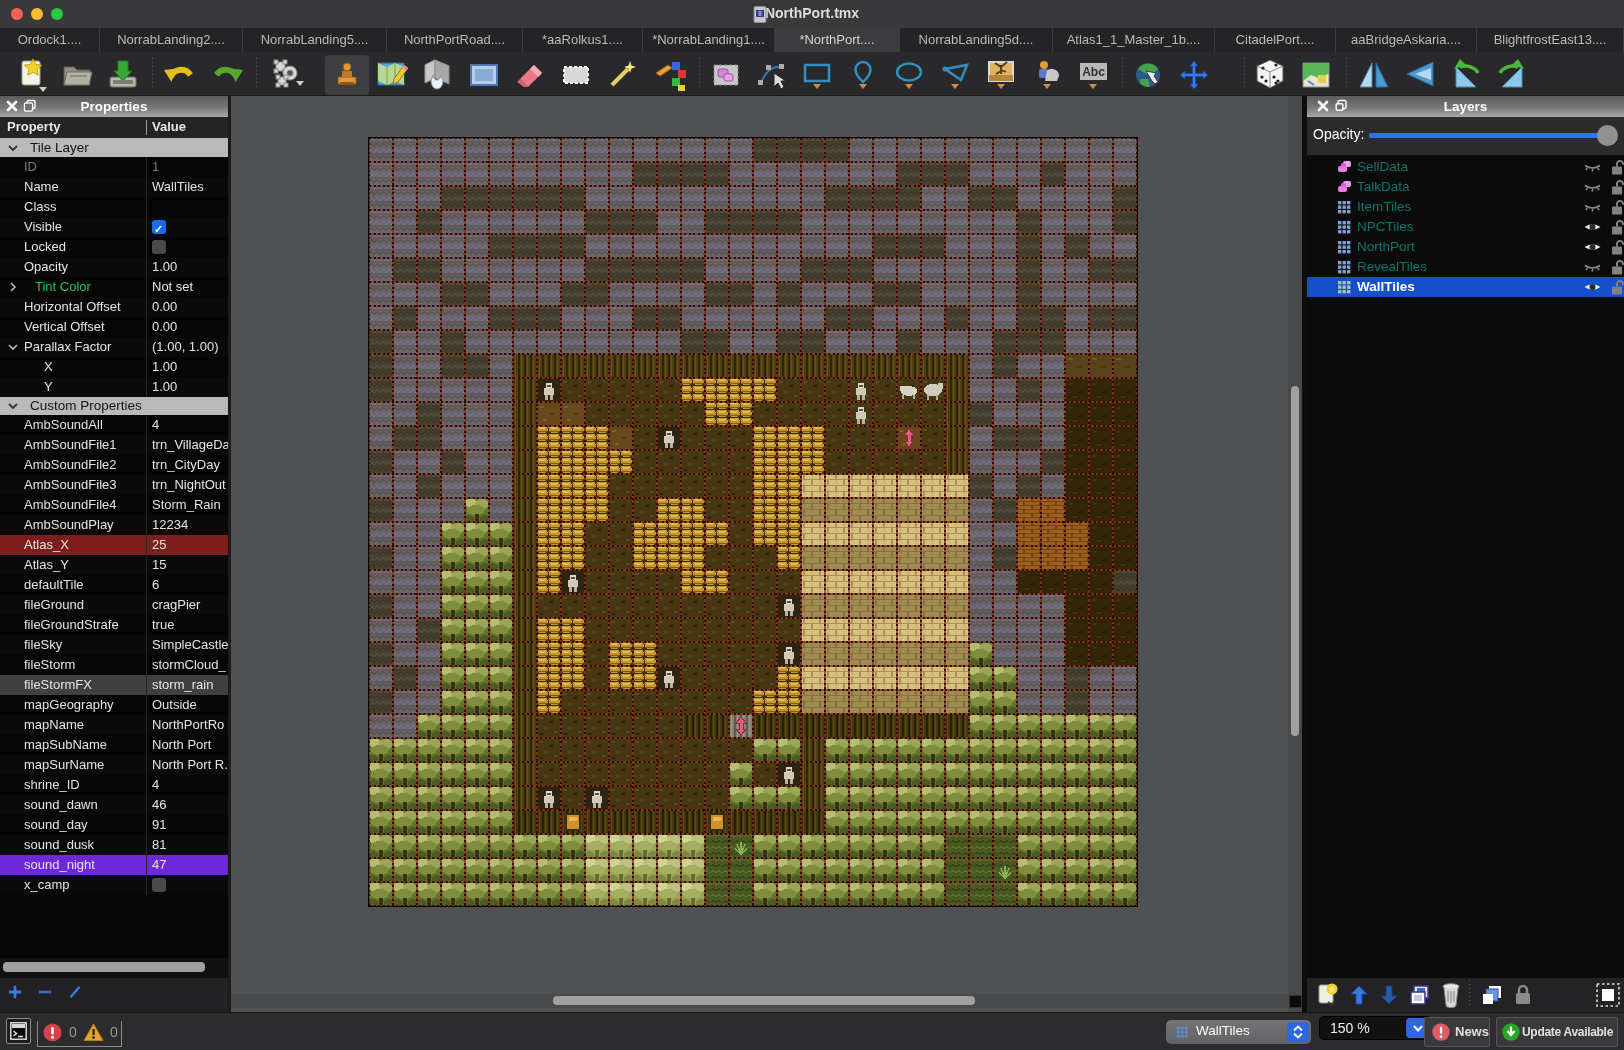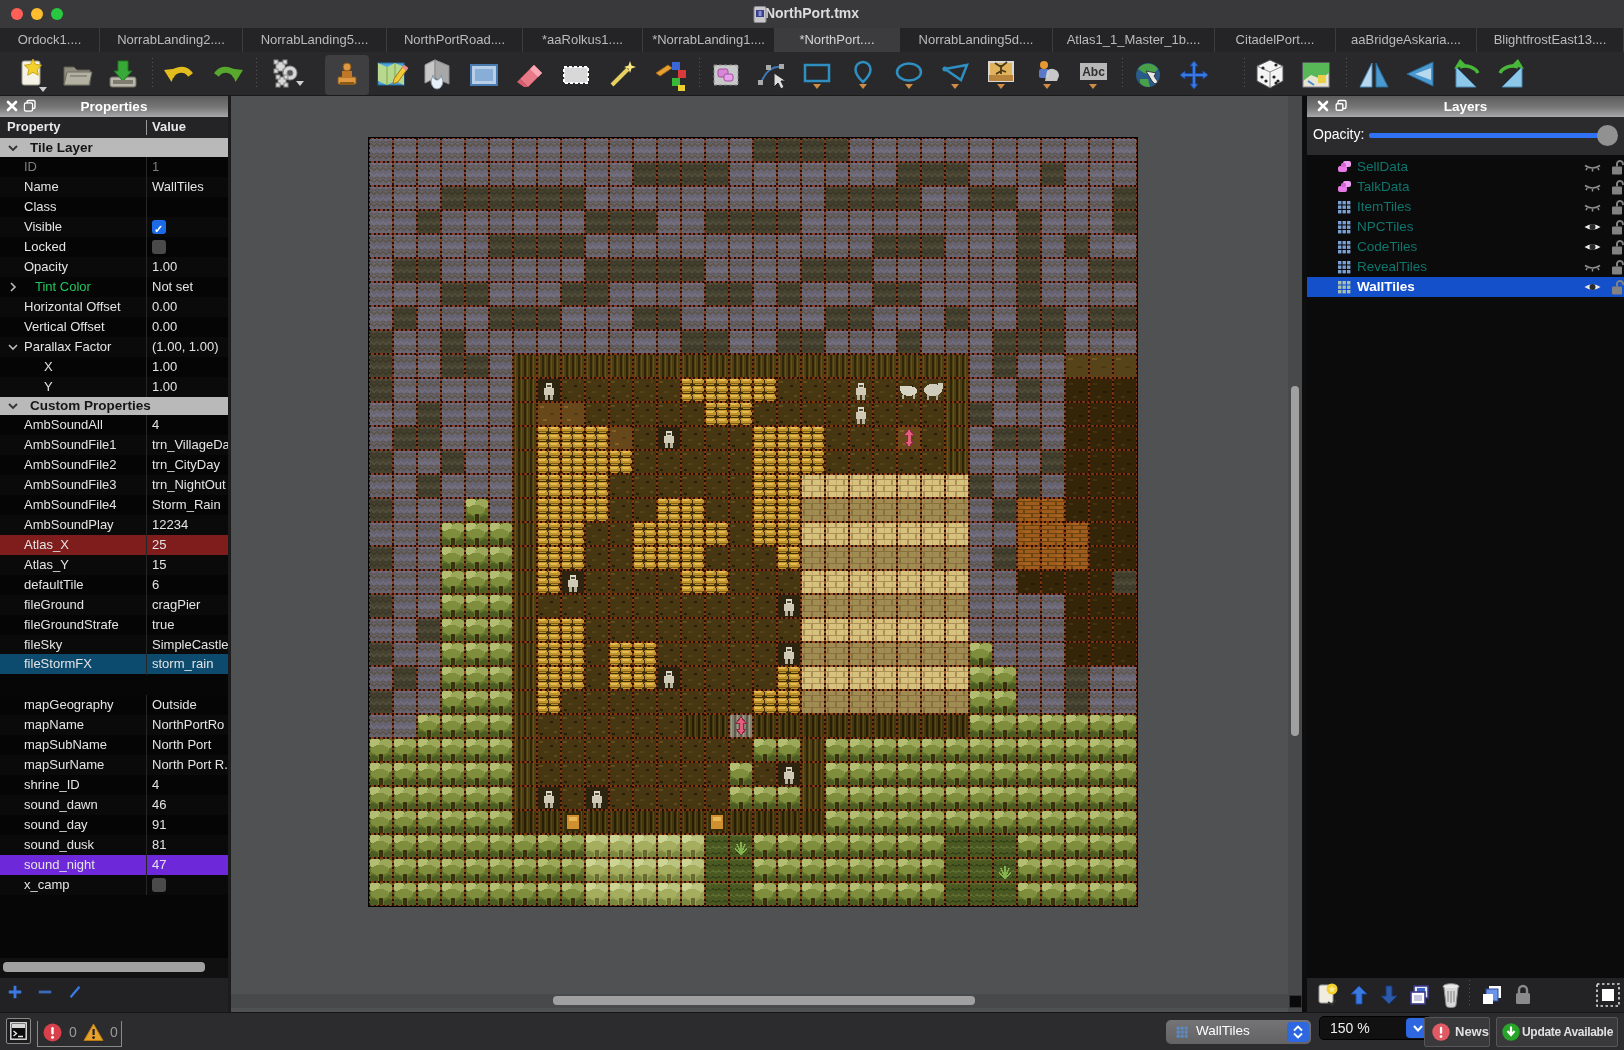--- a/index.html
+++ b/index.html
@@ -15,21 +15,21 @@
 .tab.active { background:#3c3c3e; color:#d6d6d6; }
 
 #toolbar { left:0; top:52px; width:1624px; height:44px; background:#29292b; border-bottom:1px solid #1a1a1a; }
 .tsep { top:6px; width:1px; height:32px; background-image:linear-gradient(#555 1px, transparent 1px); background-size:1px 4px; }
 .ticon { top:5px; width:36px; height:36px; }
 
 .phead { height:21px; background:linear-gradient(#5c5c5c, #787878 55%, #a8a8a8); color:#fff; font-size:13.5px; font-weight:bold; text-align:center; line-height:21px; }
 .pbtn { top:2px; width:16px; height:16px; color:#fff; }
 #leftpanel { left:0; top:96px; width:228px; height:916px; background:#060606; }
 #colhead { left:0; top:21px; width:228px; height:21px; background:#242426; color:#e8e8e8; font-size:13px; font-weight:bold; }
-.sechead { left:0; width:228px; height:19px; background:#b9b9b9; color:#151515; font-size:13.5px; font-weight:bold; line-height:19px;padding-left:30px; }
+.sechead { left:0; width:228px; height:19px; background:#b9b9b9; color:#151515; font-size:13.5px; font-weight:normal; line-height:19px;padding-left:30px; }
 .prow { left:0; width:228px; height:20px; color:#e4e4e4; font-size:13px; line-height:20px; white-space:nowrap; }
 .prow .k { position:absolute; left:24px; top:0; }
 .prow .v { position:absolute; left:152px; top:0; width:76px; overflow:hidden; }
 .prow:after { content:""; position:absolute; left:146px; top:0; width:1px; height:20px; background:#262626; }
 .cb { position:absolute; left:152px; top:3px; width:14px; height:14px; border-radius:3px; background:#4a4a4a; }
 .cb.on { background:#1b6ae8; }
 .cb.on:after { content:"\2713"; position:absolute; left:2px; top:-1px; color:#fff; font-size:11px; font-weight:bold; }
 
 #rightpanel { left:1307px; top:96px; width:317px; height:916px; background:#0b0b0b; }
 #opacityrow { left:0; top:21px; width:317px; height:38px; background:#2b2b2d; }
@@ -1838,21 +1838,21 @@
         <span class="v">true</span>
       </div>
       <div class="abs prow" style="top:539px;background:#0a0a0b">
         <span class="k">fileSky</span>
         <span class="v">SimpleCastle</span>
       </div>
       <div class="abs prow" style="top:559px;background:#050505">
         <span class="k">fileStorm</span>
         <span class="v">stormCloud_</span>
       </div>
-      <div class="abs prow" style="top:558px;background:#0c4a6e">
+      <div class="abs prow" style="top:579px;background:#404040">
         <span class="k">fileStormFX</span>
         <span class="v">storm_rain</span>
       </div>
       <div class="abs prow" style="top:599px;background:#050505">
         <span class="k">mapGeography</span>
         <span class="v">Outside</span>
       </div>
       <div class="abs prow" style="top:619px;background:#0a0a0b">
         <span class="k">mapName</span>
         <span class="v">NorthPortRo</span>
@@ -2004,21 +2004,21 @@
             <rect x="7.5" y="3" width="3.4" height="3.4"></rect>
             <rect x="12" y="3" width="3.4" height="3.4"></rect>
             <rect x="3" y="7.5" width="3.4" height="3.4"></rect>
             <rect x="7.5" y="7.5" width="3.4" height="3.4"></rect>
             <rect x="12" y="7.5" width="3.4" height="3.4"></rect>
             <rect x="3" y="12" width="3.4" height="3.4"></rect>
             <rect x="7.5" y="12" width="3.4" height="3.4"></rect>
             <rect x="12" y="12" width="3.4" height="3.4"></rect>
           </g>
         </svg>
-        <span style="position:absolute;left:50px">CodeTiles</span>
+        <span style="position:absolute;left:50px">NorthPort</span>
         <svg style="position:absolute;left:276px;top:2px" width="18" height="16" viewBox="0 0 18 16">
           <path d="M1.5 8 Q9.5 2.5 17.5 8 Q9.5 13.5 1.5 8 Z" fill="#e8e8e8"></path>
           <circle cx="9.5" cy="8" r="3" fill="#2a2a2a"></circle>
         </svg>
         <svg style="position:absolute;left:302px;top:2px" width="17" height="16" viewBox="0 0 17 16">
           <rect x="3" y="7.5" width="10" height="8" rx="1" fill="#828282"></rect>
           <path d="M8 7.5 V5.5 a3 3 0 0 1 6 -1 l0.3 1.5" fill="none" stroke="#828282" stroke-width="2"></path>
         </svg>
       </div>
       <div class="abs lrow" style="top:161px">

